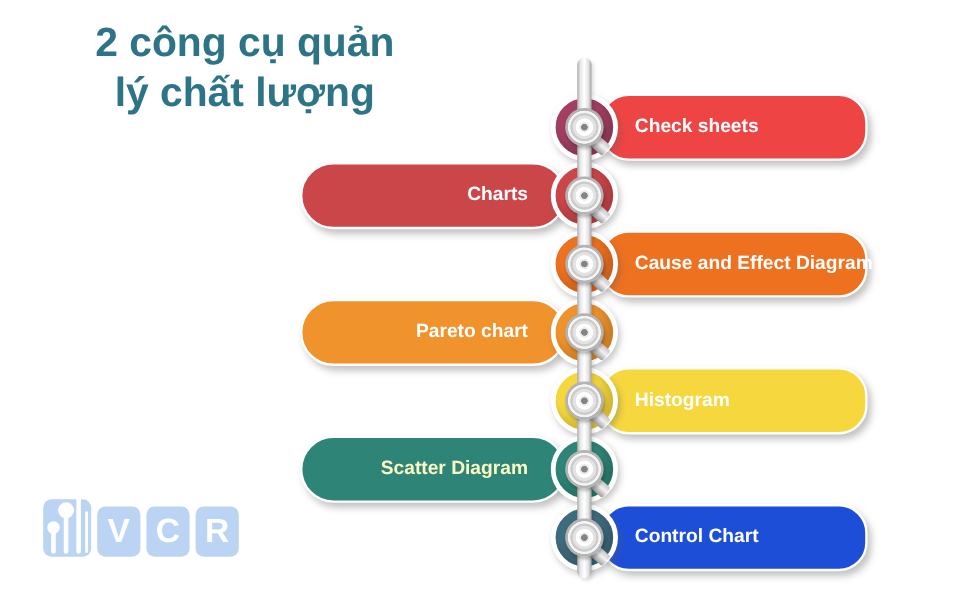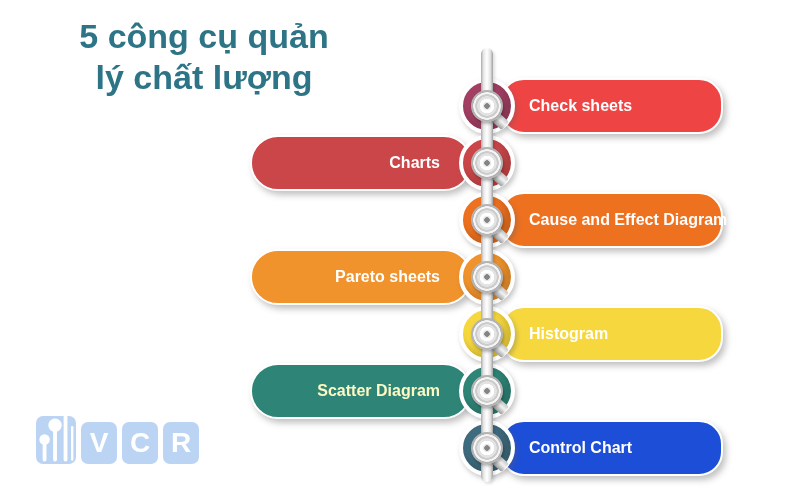--- a/index.html
+++ b/index.html
@@ -59,21 +59,21 @@
   }
   #logo-icon-tile{position:relative;width:40px;height:48px;border-radius:7px;}
   #logo-icon-tile svg{position:absolute;left:0;bottom:-1px;overflow:visible;}
 </style>
 </head>
 <body>
 
 <div id="stage">
 
   <div id="title" style="color: rgb(45, 116, 134);">
-    <div>5 công cụ quản</div>
+    <div>2 công cụ quản</div>
     <div>lý chất lượng</div>
   </div>
 
   <div id="spine"></div>
 
   <div id="timeline-items">
       <div class="tl-item right" style="top: 78px;">
         <div class="pill" style="background: #ef4444; color: rgb(255, 255, 255);">
           <span>Check sheets</span>
         </div>
@@ -92,21 +92,21 @@
       <div class="tl-item right" style="top: 192px; padding-left: 23px;">
         <div class="pill" style="background: rgb(238, 113, 32); color: rgb(255, 255, 255);">
           <span>Cause and Effect Diagram</span>
         </div>
         <div class="node-circle" style="background: rgb(238, 113, 32);"></div>
         <div class="pin-tail"></div>
         <div class="pin-knob"></div>
       </div>
       <div class="tl-item left" style="top: 249px;">
         <div class="pill" style="background: rgb(240, 147, 44); color: rgb(255, 255, 255);">
-          <span>Pareto sheets</span>
+          <span>Pareto chart</span>
         </div>
         <div class="node-circle" style="background: rgb(240, 147, 44);"></div>
         <div class="pin-tail"></div>
         <div class="pin-knob"></div>
       </div>
       <div class="tl-item right" style="top: 306px;">
         <div class="pill" style="background: rgb(246, 216, 62); color: rgb(255, 255, 255);">
           <span>Histogram</span>
         </div>
         <div class="node-circle" style="background: rgb(246, 216, 62);"></div>

